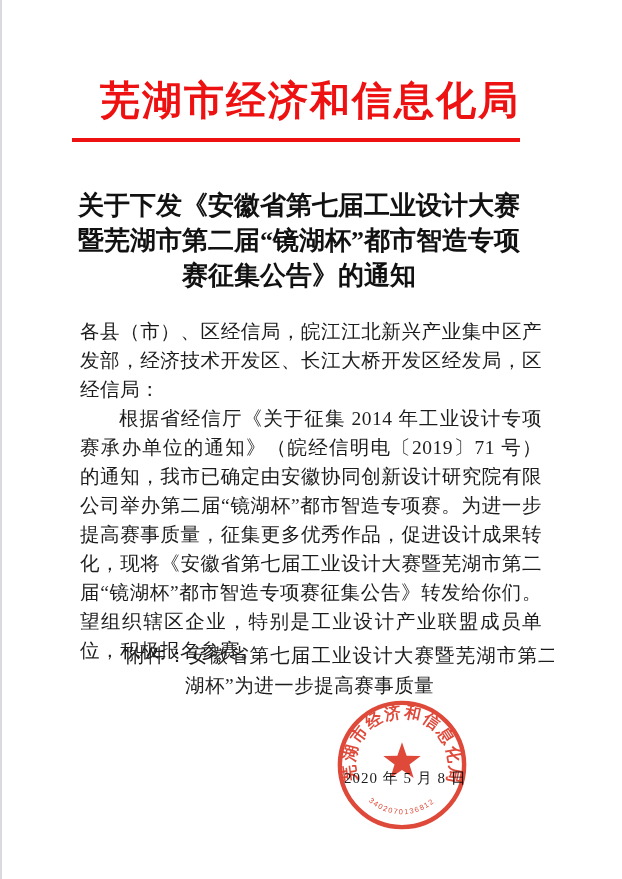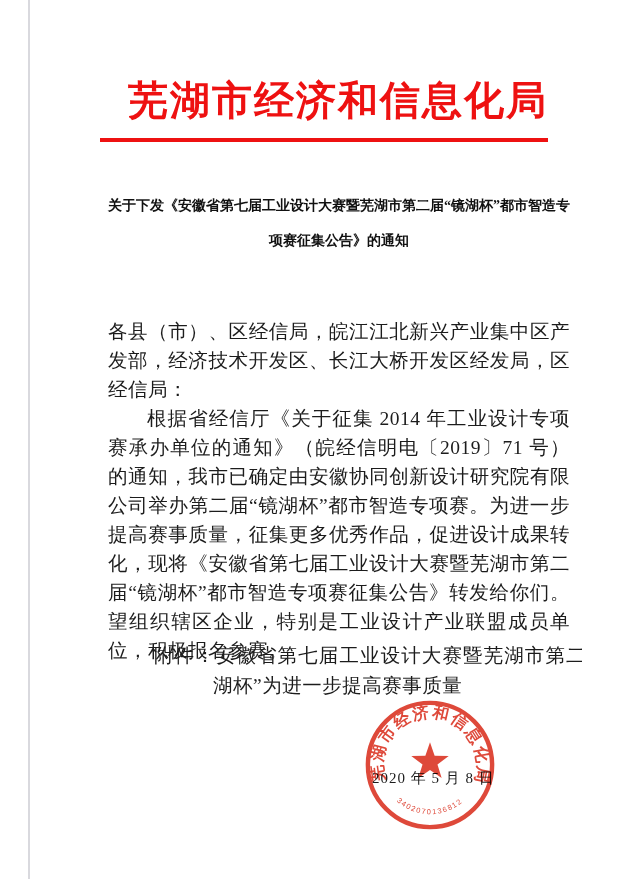--- a/index.html
+++ b/index.html
@@ -1,29 +1,29 @@
 <!DOCTYPE html>
 <html><head>
 <meta charset="utf-8">
 <style>
   html,body{margin:0;padding:0;background:#ffffff;}
   .page{
     position:relative;width:554px;height:879px;background:#ffffff;
-    font-family:"Liberation Serif","DejaVu Serif",serif;color:#1c1c1c;overflow:hidden;margin-left:28px;
+    font-family:"Liberation Serif","DejaVu Serif",serif;color:#1c1c1c;overflow:hidden;
   }
   .page-edge{position:absolute;left:0;top:0;width:2px;height:879px;background:#d9d9de;}
   .agency{
     position:absolute;top:74px;left:40px;width:540px;text-align:center;
     font-size:40px;font-weight:bold;color:#ee1111;letter-spacing:2px;line-height:54px;
     white-space:nowrap;
   }
   .red-rule{position:absolute;top:138px;left:72px;width:448px;height:4px;background:#ee1111;}
   .doc-title{
-    position:absolute;top:188px;left:80px;width:462px;text-align:center;
-    font-size:14px;font-weight:bold;line-height:35px;color:#111111;
+    position:absolute;top:188px;left:68px;width:462px;text-align:center;
+    font-size:26px;font-weight:bold;line-height:35px;color:#111111;
   }
   .body-block{
     position:absolute;top:317px;left:80px;width:462px;
     font-size:19.5px;line-height:29px;text-align:justify;letter-spacing:0.5px;
   }
   .body-block p{margin:0;}
   .para-indent{text-indent:2em;}
   .attachment{
     position:absolute;top:641px;left:126px;width:424px;
     font-size:19.5px;line-height:30px;letter-spacing:0.5px;

